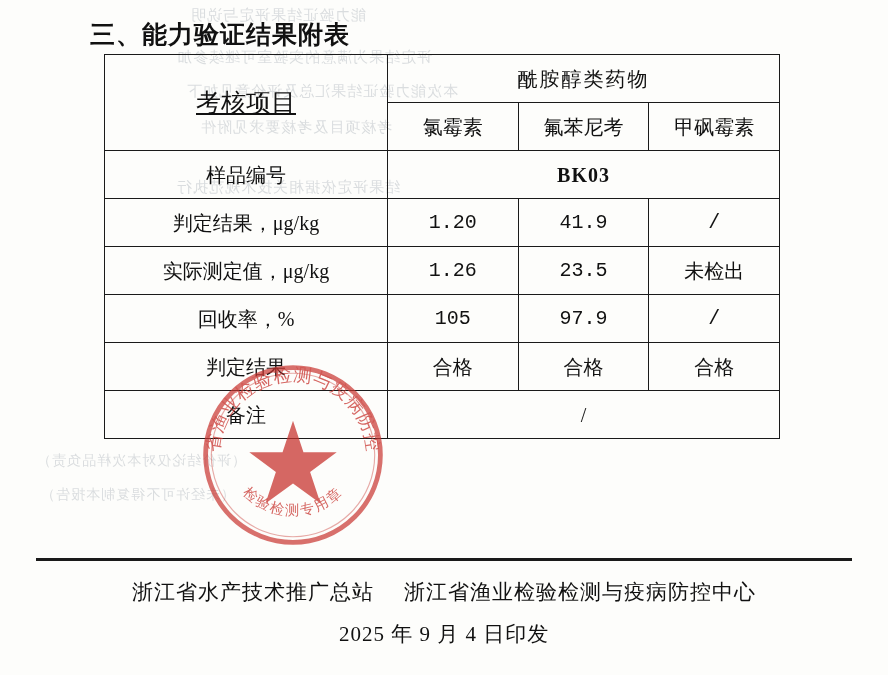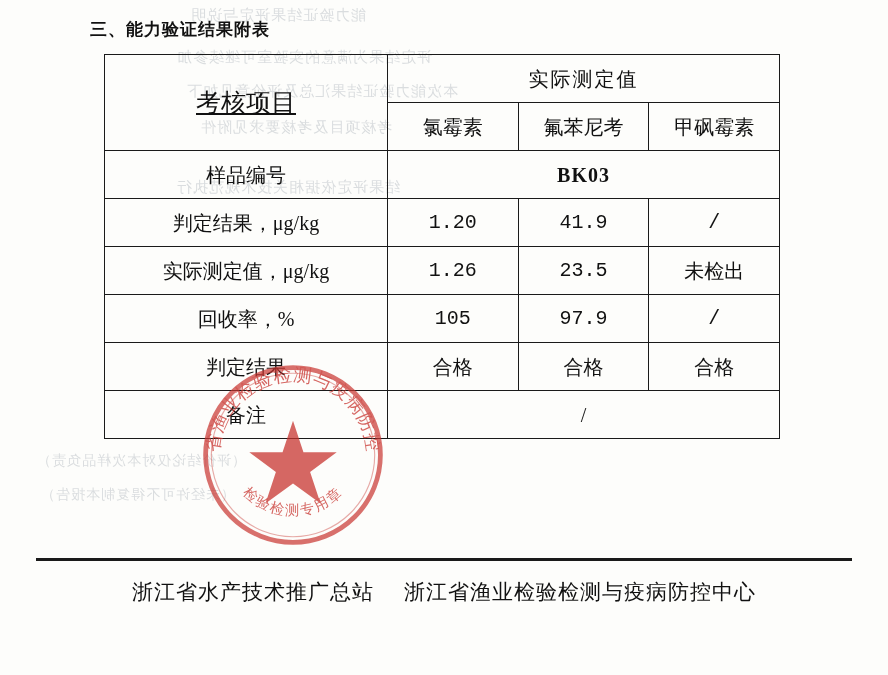--- a/index.html
+++ b/index.html
@@ -39,21 +39,21 @@
   .page {
     position: relative;
     width: 888px;
     height: 675px;
   }
 
   .section-title {
     position: absolute;
     top: 18px;
     left: 90px;
-    font-size: 17px;
+    font-size: 25px;
     font-weight: bold;
     letter-spacing: 1px;
   }
 
   table.result {
     position: absolute;
     top: 54px;
     left: 104px;
     width: 676px;
     border-collapse: collapse;
@@ -142,21 +142,21 @@
   <div class="bleed b5">结果评定依据相关技术规范执行</div>
   <div class="bleed b6">（评价结论仅对本次样品负责）</div>
   <div class="bleed b7">（未经许可不得复制本报告）</div>
 
   <div class="section-title">三、能力验证结果附表</div>
 
   <table class="result">
     <tbody>
       <tr>
         <td class="col-item item-head" rowspan="2">考核项目</td>
-        <td class="grp-head" colspan="3">实际测定值</td>
+        <td class="grp-head" colspan="3">酰胺醇类药物</td>
       </tr>
       <tr>
         <td class="col-a">氯霉素</td>
         <td class="col-b">氟苯尼考</td>
         <td class="col-c">甲砜霉素</td>
       </tr>
 
       <tr class="row-tall">
         <td class="col-item">样品编号</td>
         <td class="sample-no" colspan="3">BK03</td>
@@ -209,14 +209,15 @@
       <textPath href="#arcBottom" startOffset="50%" text-anchor="middle">检验检测专用章</textPath>
     </text>
     <polygon points="100,64 111,97 146,97 118,118 129,151 100,130 71,151 82,118 54,97 89,97" fill="#c8332e" opacity="0.9"></polygon>
   </svg>
 
   <div class="footer-rule"></div>
 
   <div class="footer-line1">
     <span class="org1">浙江省水产技术推广总站</span><span>浙江省渔业检验检测与疫病防控中心</span>
   </div>
+  <div class="footer-line2">2025 年 9 月 4 日印发</div>
 
 </div>
 
 </body></html>

